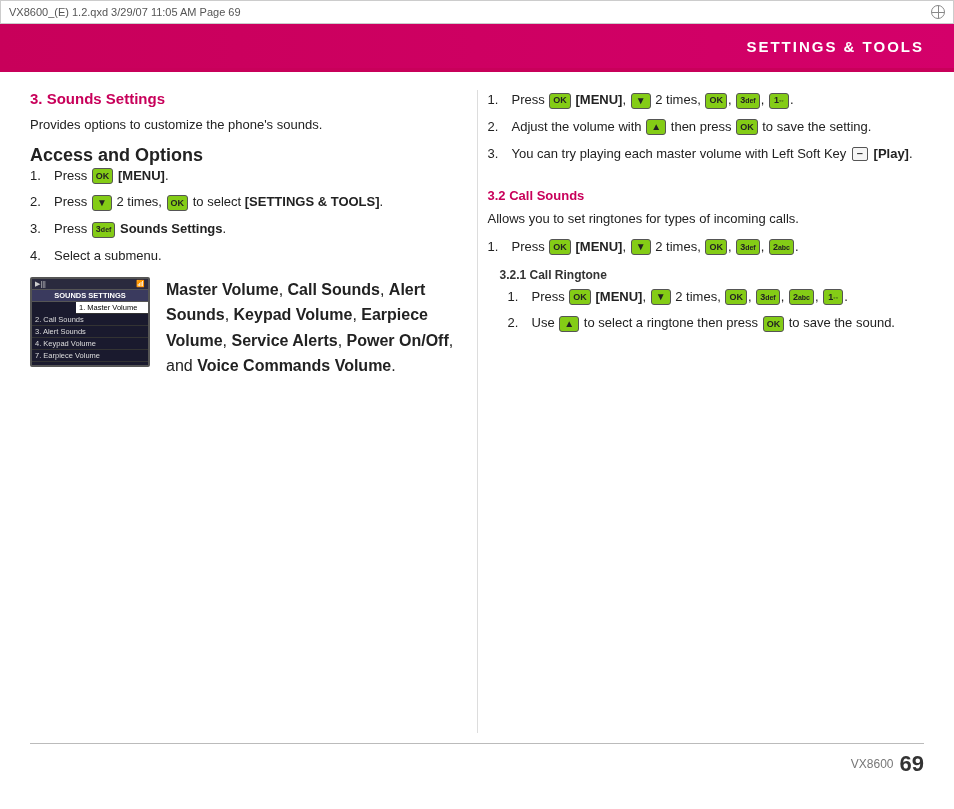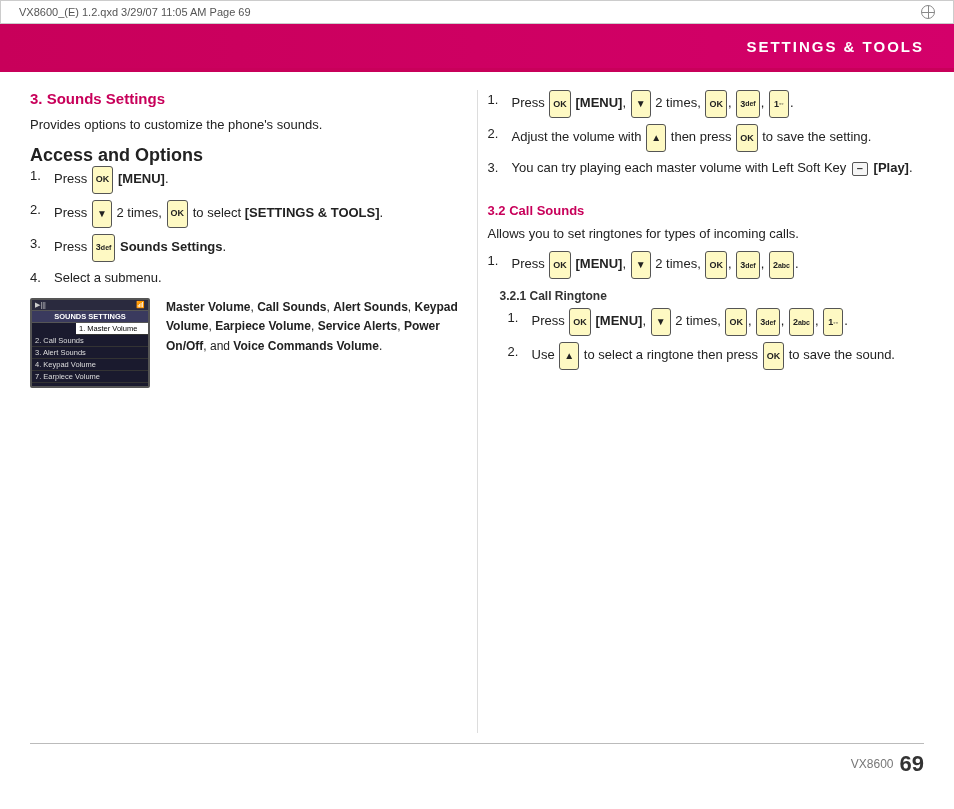--- a/index.html
+++ b/index.html
@@ -10,21 +10,21 @@
       font-family: Arial, Helvetica, sans-serif;
       font-size: 13px;
       color: #222;
       overflow: hidden;
       position: relative;
     }
 
     
     .top-bar {
       border: 1px solid #ccc;
-      padding: 4px 18px;
+      padding: 4px 8px;
       font-size: 11px;
       color: #555;
       display: flex;
       align-items: center;
       justify-content: space-between;
       background: #fff;
       position: relative;
     }
     .crosshair-circle {
       width: 14px;
@@ -132,24 +132,24 @@
     
     .key-btn {
       display: inline-flex;
       align-items: center;
       justify-content: center;
       border: 1.5px solid #555;
       border-radius: 3px;
       padding: 0px 3px;
       font-size: 10px;
       font-weight: bold;
-      background: #fef9c3;
+      background: #84cc16;
       color: #222;
       min-width: 20px;
-      height: 28px;
+      height: 16px;
       vertical-align: middle;
       margin: 0 1px;
     }
     .key-btn.ok-btn {
       font-size: 9px;
       font-weight: bold;
       border-radius: 3px;
     }
     .key-btn.num-btn {
       font-size: 9px;
@@ -200,21 +200,21 @@
       color: #ddd;
       border-bottom: 1px solid #333;
     }
     .phone-screen .menu-item.selected {
       background: #fff;
       color: #000;
       margin-left: 44px;
     }
 
     .phone-desc {
-      font-size: 12px;
+      font-size: 16px;
       line-height: 1.6;
       flex: 1;
     }
 
     
     .indented-steps {
       padding-left: 20px;
     }
 
     

